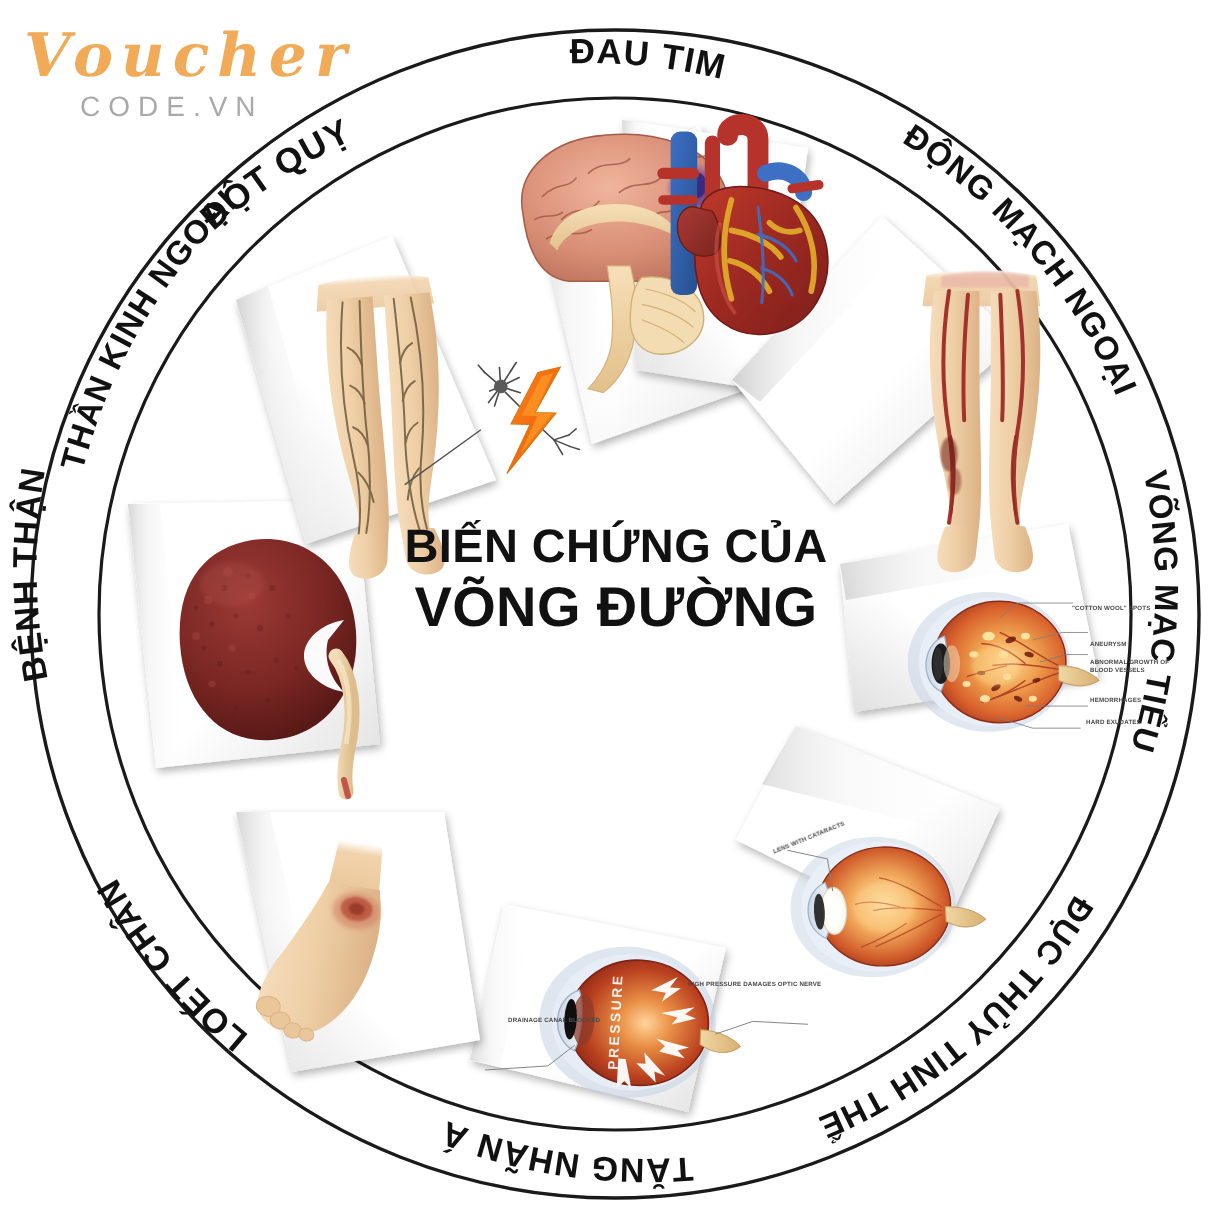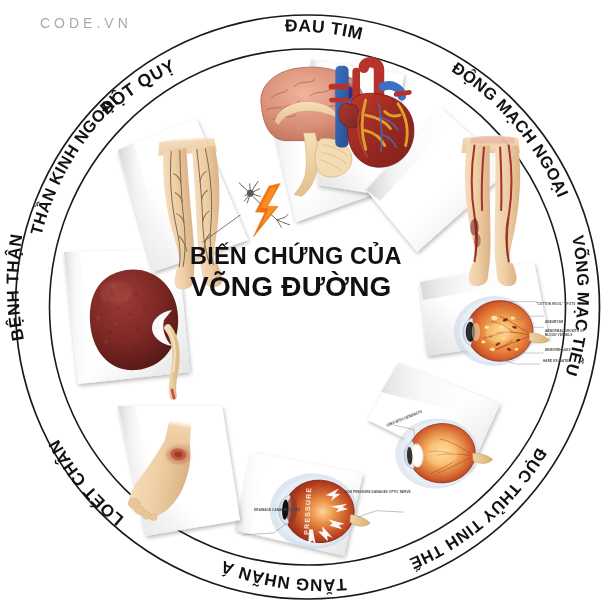--- a/index.html
+++ b/index.html
@@ -25,22 +25,22 @@
     opacity:.92;
   }
   #watermark .wm-sub{
     font-family:"Liberation Sans","DejaVu Sans",sans-serif;
     font-size:14px;color:#9b9b9b;letter-spacing:4px;
     margin-top:1px;margin-left:28px;opacity:.85;
   }
 
   
   #centre-text{
-    position:absolute;left:190px;top:243px;width:236px;
-    text-align:left;pointer-events:none;
+    position:absolute;left:190px;top:260px;width:236px;
+    text-align:center;pointer-events:none;
   }
   #centre-text .l1{
     font-weight:bold;font-size:23.5px;letter-spacing:.2px;color:#111;
     line-height:27px;white-space:nowrap;
   }
   #centre-text .l2{
     font-weight:bold;font-size:28px;letter-spacing:.2px;color:#111;
     line-height:31px;white-space:nowrap;margin-top:1px;
   }
 
@@ -617,16 +617,17 @@
   <div class="callout blur" style="left:545px;top:330px;width:46px;white-space:normal;line-height:3.6px;">ABNORMAL GROWTH OF BLOOD VESSELS</div>
   <div class="callout blur" style="left:545px;top:348px;">HEMORRHAGES</div>
   <div class="callout blur" style="left:543px;top:359px;">HARD EXUDATES</div>
 
   <div class="callout blur" style="left:386px;top:424px;transform:rotate(-22deg);transform-origin:0 0;">LENS WITH CATARACTS</div>
 
   <div class="callout blur" style="left:344px;top:490px;">HIGH PRESSURE DAMAGES OPTIC NERVE</div>
   <div class="callout blur" style="left:254px;top:508px;">DRAINAGE CANAL BLOCKED</div>
 
   <div id="watermark">
+    <div class="wm-main">Voucher</div>
     <div class="wm-sub">CODE.VN</div>
   </div>
 
 </div>
 
 </body></html>

